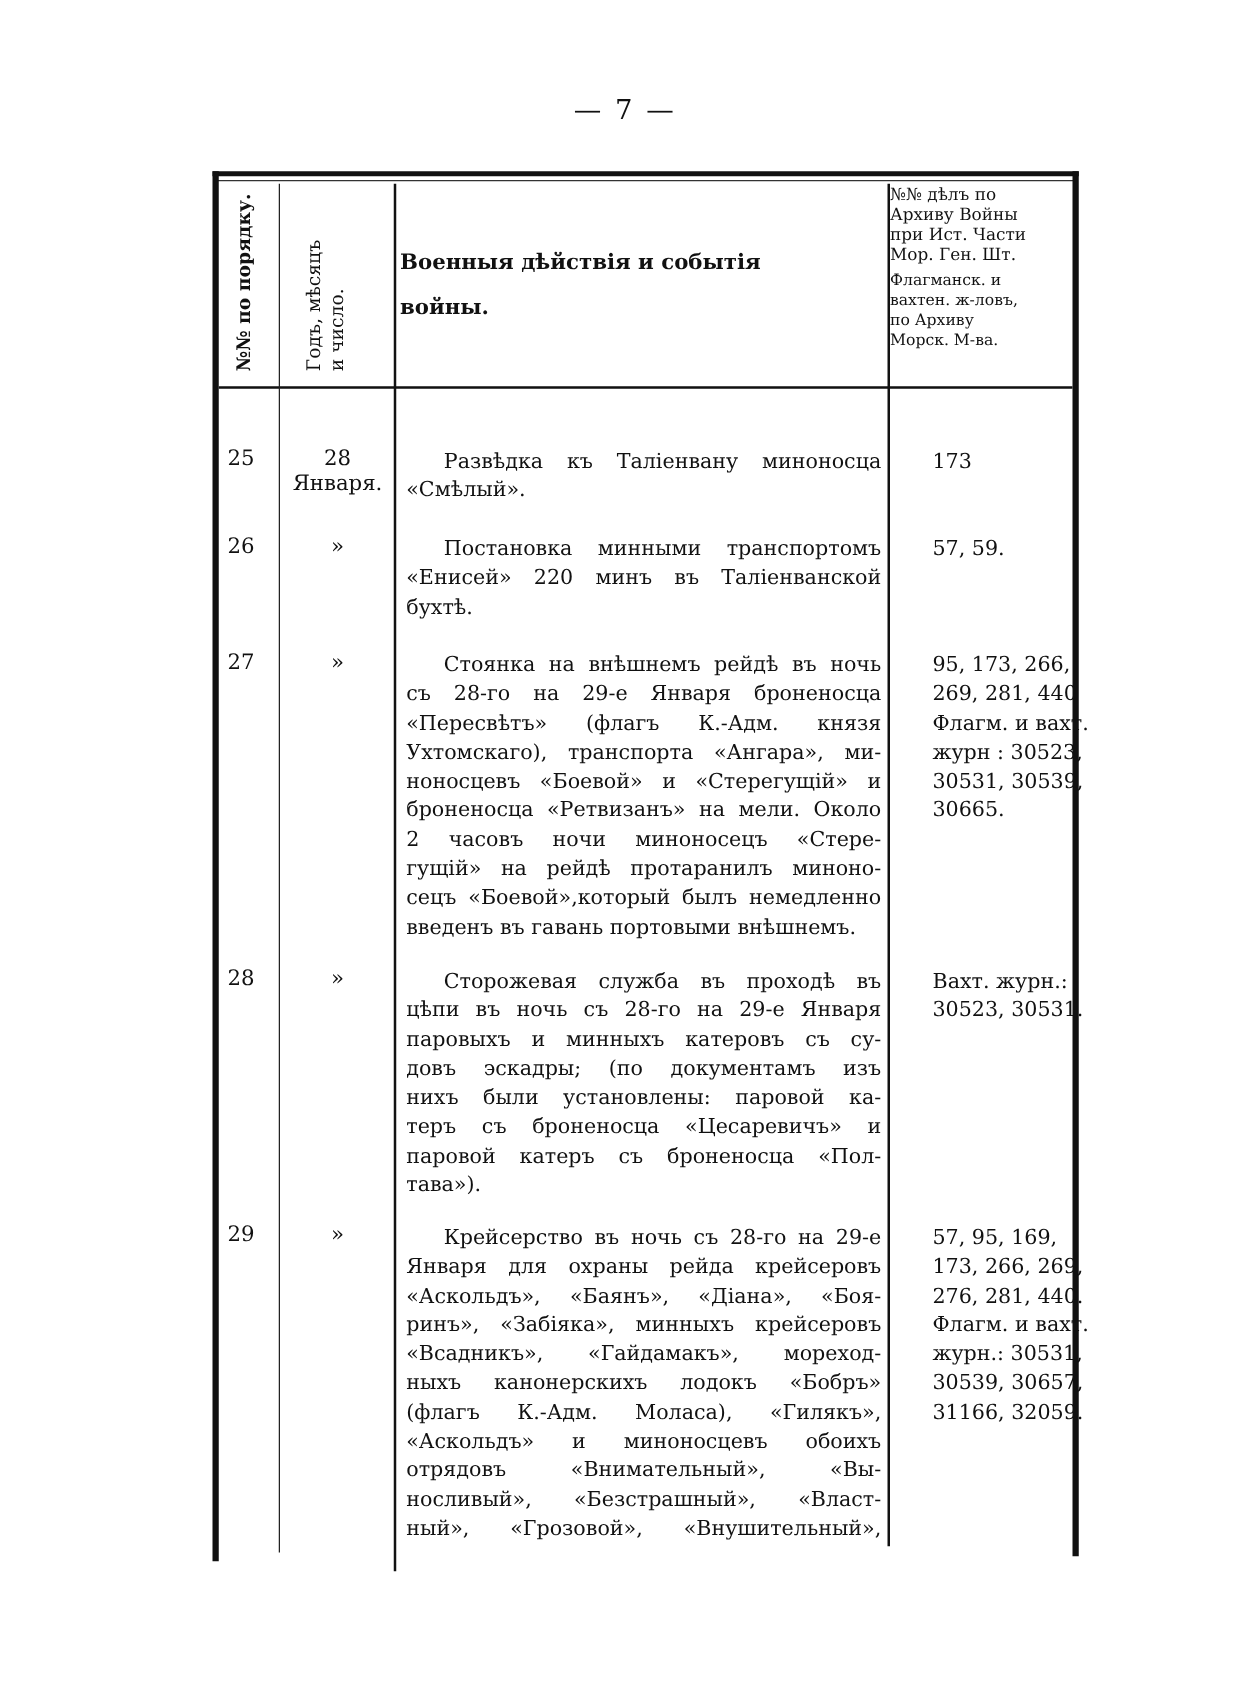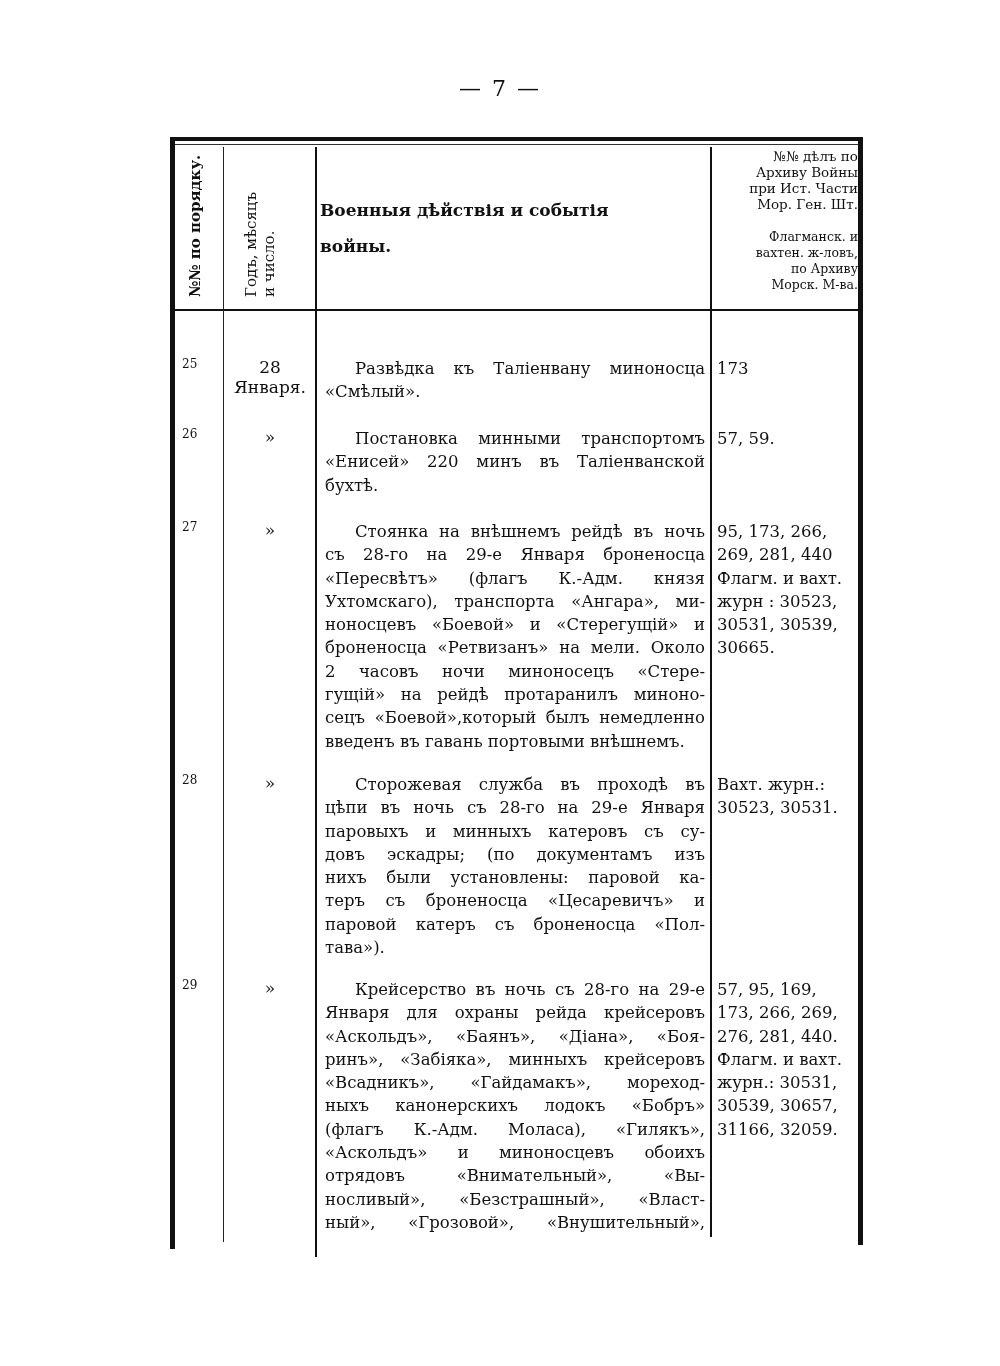--- a/index.html
+++ b/index.html
@@ -18,34 +18,34 @@
   .v1 { left: 53px; top: 10px; height: 1095px; }
   .v2 { left: 145px; top: 10px; height: 1110px; width: 2px; background: #111; }
   .v3 { left: 540px; top: 10px; height: 1090px; width: 2px; background: #111; }
 
   .rot { position: absolute; transform-origin: left top; transform: rotate(-90deg);
          white-space: nowrap; font-size: 15px; line-height: 18px; }
   .h-num { left: 16px; top: 160px; font-weight: bold; }
   .h-date { left: 72px; top: 160px; }
   .h-events { position: absolute; left: 150px; top: 55px; width: 390px; 
               font-weight: bold; font-size: 17px; line-height: 36px; }
-  .h-archive { position: absolute; left: 542px; top: 11px; width: 146px; text-align: right;
+  .h-archive { position: absolute; left: 542px; top: 11px; width: 146px; text-align: left;
                font-size: 13.5px; line-height: 16px; }
-  .h-archive .sub { margin-top: 17px; font-size: 12.5px; line-height: 16px; }
+  .h-archive .sub { margin-top: 4px; font-size: 12.5px; line-height: 16px; }
 
   .row { position: absolute; left: 0; width: 693px; }
-  .cell-num { position: absolute; left: 12px; width: 40px; font-size: 12px; }
+  .cell-num { position: absolute; left: 12px; width: 40px; font-size: 17px; }
   .cell-date { position: absolute; left: 55px; width: 90px; text-align: center; font-size: 17px; line-height: 20px; }
   .cell-text { position: absolute; left: 155px; width: 380px; font-size: 16.5px; line-height: 23.3px;
                text-align: justify; }
   .cell-text .line { display: block; text-align: justify; text-align-last: justify; white-space: nowrap; }
   .cell-text .line.last { text-align-last: left; }
   .cell-text .indent { padding-left: 30px; }
   .cell-arch { position: absolute; left: 547px; width: 140px; font-size: 16.5px; line-height: 23.3px; }
-  .cell-arch .line { display: block; white-space: nowrap; }
+  .cell-arch .line { display: block; white-space: nowrap; margin-left: 29px; }
 </style>
 </head>
 <body>
 
 <div class="page-number">— 7 —</div>
 
 <div class="table">
   <div class="border-top"></div>
   <div class="border-top2"></div>
   <div class="border-left"></div>

